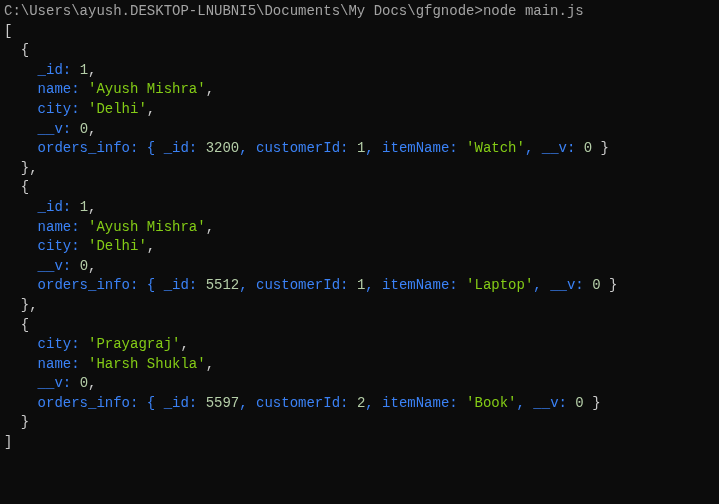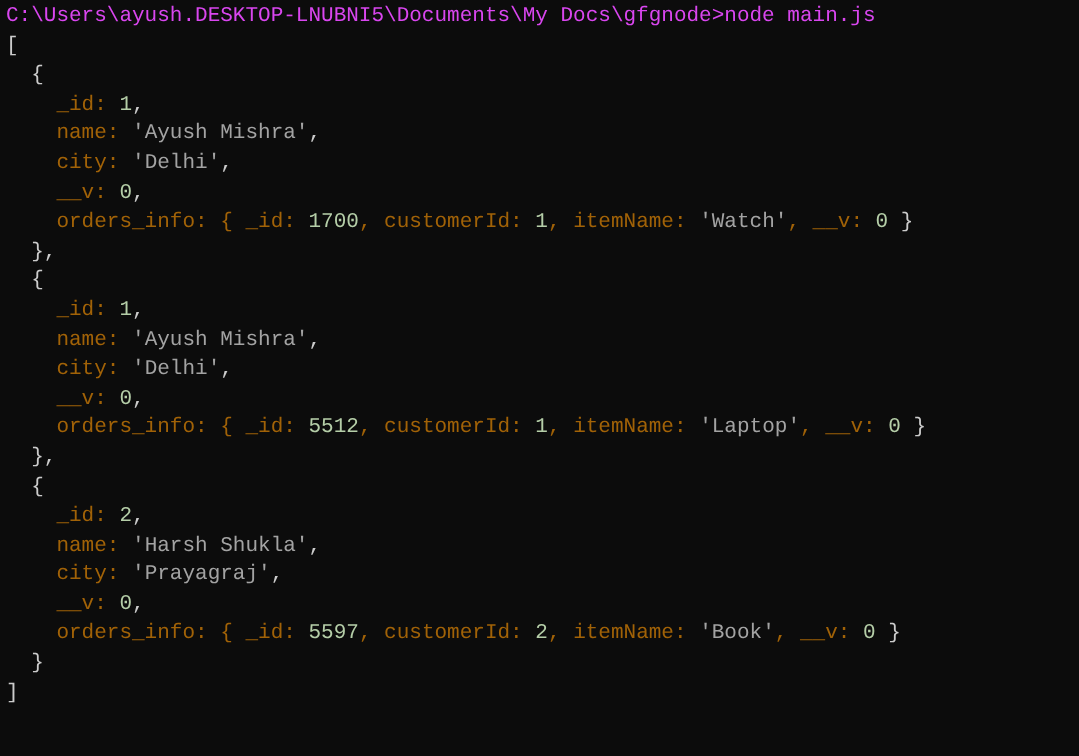--- a/index.html
+++ b/index.html
@@ -7,52 +7,51 @@
     background: #0c0c0c;
     font-family: Consolas, 'Courier New', monospace;
     font-size: 14px;
     line-height: 1.4;
     color: #cccccc;
     padding: 2px 4px;
     width: 719px;
     height: 504px;
     overflow: hidden;
   }
-  .prompt-line { color: #d946ef; }
+  .prompt-line { color: #a3a3a3; }
   .line { white-space: pre; }
   .punct { color: #cccccc; }
-  .key { color: #a16207; }
+  .key { color: #3b82f6; }
   .num { color: #b5cea8; }
-  .str { color: #a3a3a3; }
+  .str { color: #84cc16; }
 </style>
 </head>
 <body>
 
 <div>
   <div class="line prompt-line">C:\Users\ayush.DESKTOP-LNUBNI5\Documents\My Docs\gfgnode&gt;node main.js</div>
   <div class="line punct">[</div>
 
   <div class="line punct">  {</div>
   <div class="line"><span class="key">    _id: </span><span class="num">1</span><span class="punct">,</span></div>
   <div class="line"><span class="key">    name: </span><span class="str">'Ayush Mishra'</span><span class="punct">,</span></div>
   <div class="line"><span class="key">    city: </span><span class="str">'Delhi'</span><span class="punct">,</span></div>
   <div class="line"><span class="key">    __v: </span><span class="num">0</span><span class="punct">,</span></div>
-  <div class="line"><span class="key">    orders_info: { _id: </span><span class="num">1700</span><span class="key">, customerId: </span><span class="num">1</span><span class="key">, itemName: </span><span class="str">'Watch'</span><span class="key">, __v: </span><span class="num">0</span><span class="punct"> }</span></div>
+  <div class="line"><span class="key">    orders_info: { _id: </span><span class="num">3200</span><span class="key">, customerId: </span><span class="num">1</span><span class="key">, itemName: </span><span class="str">'Watch'</span><span class="key">, __v: </span><span class="num">0</span><span class="punct"> }</span></div>
   <div class="line punct">  },</div>
 
   <div class="line punct">  {</div>
   <div class="line"><span class="key">    _id: </span><span class="num">1</span><span class="punct">,</span></div>
   <div class="line"><span class="key">    name: </span><span class="str">'Ayush Mishra'</span><span class="punct">,</span></div>
   <div class="line"><span class="key">    city: </span><span class="str">'Delhi'</span><span class="punct">,</span></div>
   <div class="line"><span class="key">    __v: </span><span class="num">0</span><span class="punct">,</span></div>
   <div class="line"><span class="key">    orders_info: { _id: </span><span class="num">5512</span><span class="key">, customerId: </span><span class="num">1</span><span class="key">, itemName: </span><span class="str">'Laptop'</span><span class="key">, __v: </span><span class="num">0</span><span class="punct"> }</span></div>
   <div class="line punct">  },</div>
 
   <div class="line punct">  {</div>
-  <div class="line"><span class="key">    _id: </span><span class="num">2</span><span class="punct">,</span></div>
+  <div class="line"><span class="key">    city: </span><span class="str">'Prayagraj'</span><span class="punct">,</span></div>
   <div class="line"><span class="key">    name: </span><span class="str">'Harsh Shukla'</span><span class="punct">,</span></div>
-  <div class="line"><span class="key">    city: </span><span class="str">'Prayagraj'</span><span class="punct">,</span></div>
   <div class="line"><span class="key">    __v: </span><span class="num">0</span><span class="punct">,</span></div>
   <div class="line"><span class="key">    orders_info: { _id: </span><span class="num">5597</span><span class="key">, customerId: </span><span class="num">2</span><span class="key">, itemName: </span><span class="str">'Book'</span><span class="key">, __v: </span><span class="num">0</span><span class="punct"> }</span></div>
   <div class="line punct">  }</div>
 
   <div class="line punct">]</div>
 </div>
 
 </body></html>

